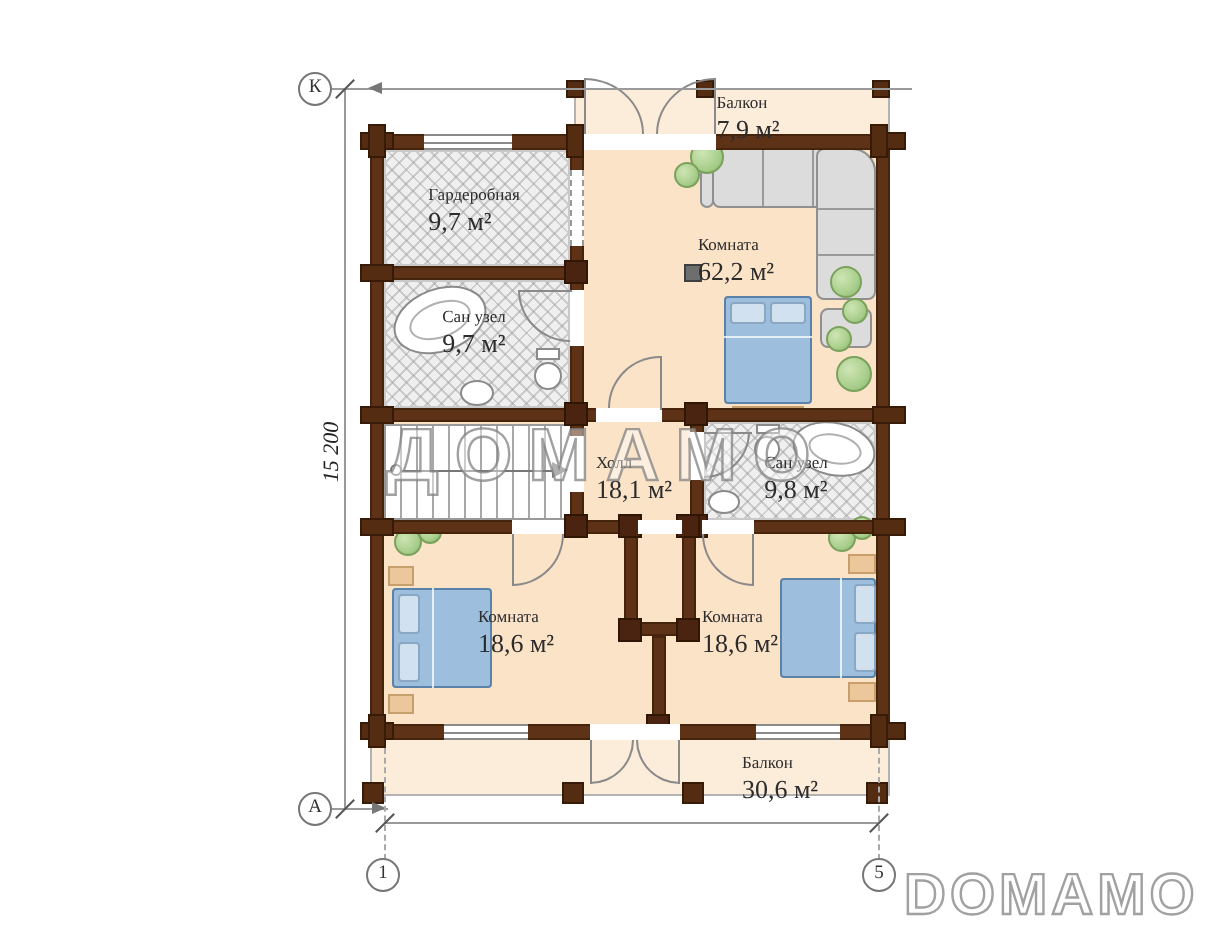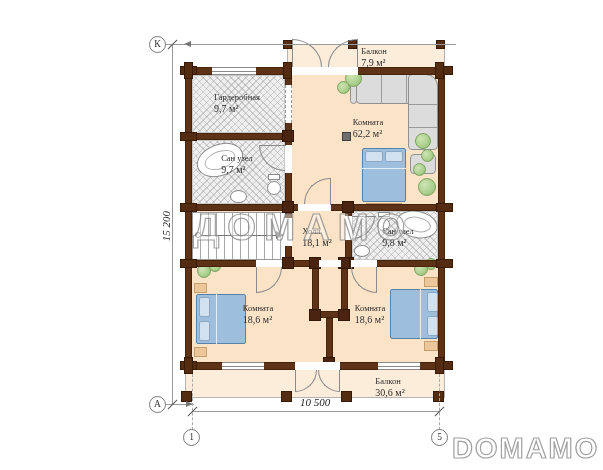--- a/index.html
+++ b/index.html
@@ -35,21 +35,21 @@
   .bench{position:absolute;background:#ecc79b;border:1px solid #c79f6d;}
   .plant{position:absolute;border-radius:50%;background:radial-gradient(circle at 35% 35%, #cfe5b4, #a9cf8d 60%, #8db36e);border:1px solid #7ba25c;}
   .fix{position:absolute;background:#fff;border:1px solid #8a8a8a;}
   .ell{border-radius:50%;}
   .stairs{position:absolute;background:#fff;border:1px solid #9a9a9a;
     background-image:repeating-linear-gradient(90deg, transparent 0 7px, #a8a8a8 7px 8px);}
   .column{position:absolute;background:#6e6e6e;border:1px solid #3f3f3f;}
   
   .rlabel{position:absolute;transform:translateX(-50%);text-align:left;color:#2c2c2c;
           font-size:8.5px;line-height:1.25;white-space:nowrap;}
-  .rlabel .area{font-size:10px;}
+  .rlabel .area{font-size:13px;}
   .title{position:absolute;text-align:center;font-size:12.5px;color:#333;}
   
   .axline{position:absolute;background:#9a9a9a;}
   .dashv{position:absolute;width:0;border-left:1px dashed #aaa;}
   .tick{position:absolute;width:13px;height:1px;background:#555;transform:rotate(-45deg);}
   .circlemark{position:absolute;width:17px;height:17px;border:1px solid #777;border-radius:50%;
               background:#fff;font-size:9.5px;line-height:15px;text-align:center;color:#333;}
   .dimtext{position:absolute;font-style:italic;font-size:11px;color:#222;text-align:center;}
   .watermark{position:absolute;font-family:"Liberation Sans",sans-serif;font-weight:bold;
              color:rgba(255,255,255,.42);-webkit-text-stroke:1.2px rgba(130,130,130,.75);}
@@ -254,21 +254,20 @@
   <div class="arrowhead" style="left:186px;top:401px;border-top:3px solid transparent;border-bottom:3px solid transparent;border-left:7px solid #777;"></div>
   <div class="axline" style="left:172px;top:44px;width:1px;height:361px;"></div>
   <div class="tick" style="left:166px;top:44px;"></div>
   <div class="tick" style="left:166px;top:404px;"></div>
   <div class="dimtext" style="left:136px;top:220px;width:60px;transform:rotate(-90deg);">15 200</div>
   <div class="dashv" style="left:192px;top:374px;height:56px;"></div>
   <div class="dashv" style="left:439px;top:374px;height:56px;"></div>
   <div class="axline" style="left:192px;top:411px;width:247px;height:1px;"></div>
   <div class="tick" style="left:186px;top:411px;"></div>
   <div class="tick" style="left:433px;top:411px;"></div>
-  <div class="dimtext" style="left:265px;top:396px;width:100px;">10 500</div>
   <div class="circlemark" style="left:149px;top:36px;">К</div>
   <div class="circlemark" style="left:149px;top:396px;">А</div>
   <div class="circlemark" style="left:183px;top:429px;">1</div>
   <div class="circlemark" style="left:431px;top:429px;">5</div>
 
   <div class="watermark" style="left:452px;top:432px;font-size:29px;letter-spacing:2px;">DOMAMO</div>
   <div class="watermark" style="left:193px;top:207px;font-size:37px;letter-spacing:8px;">ДОМАМО</div>
 
 </div>
 

